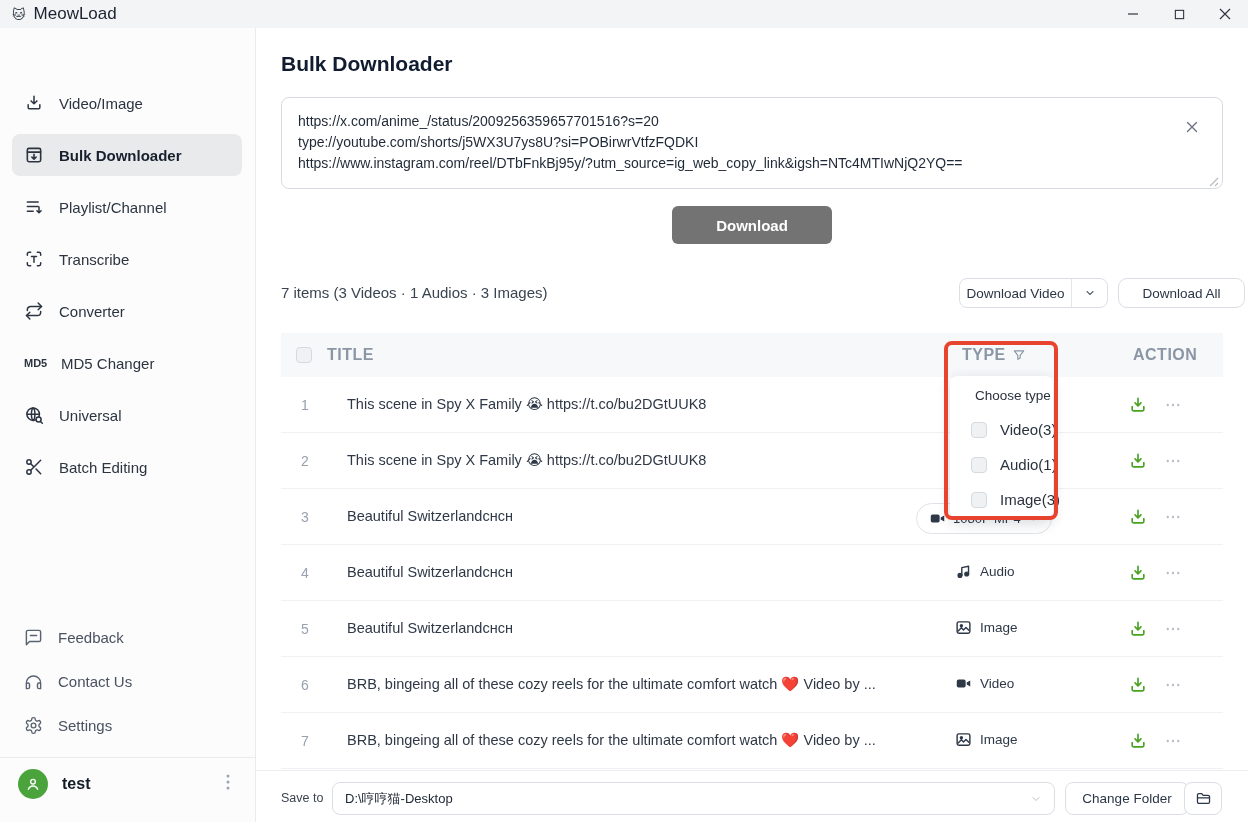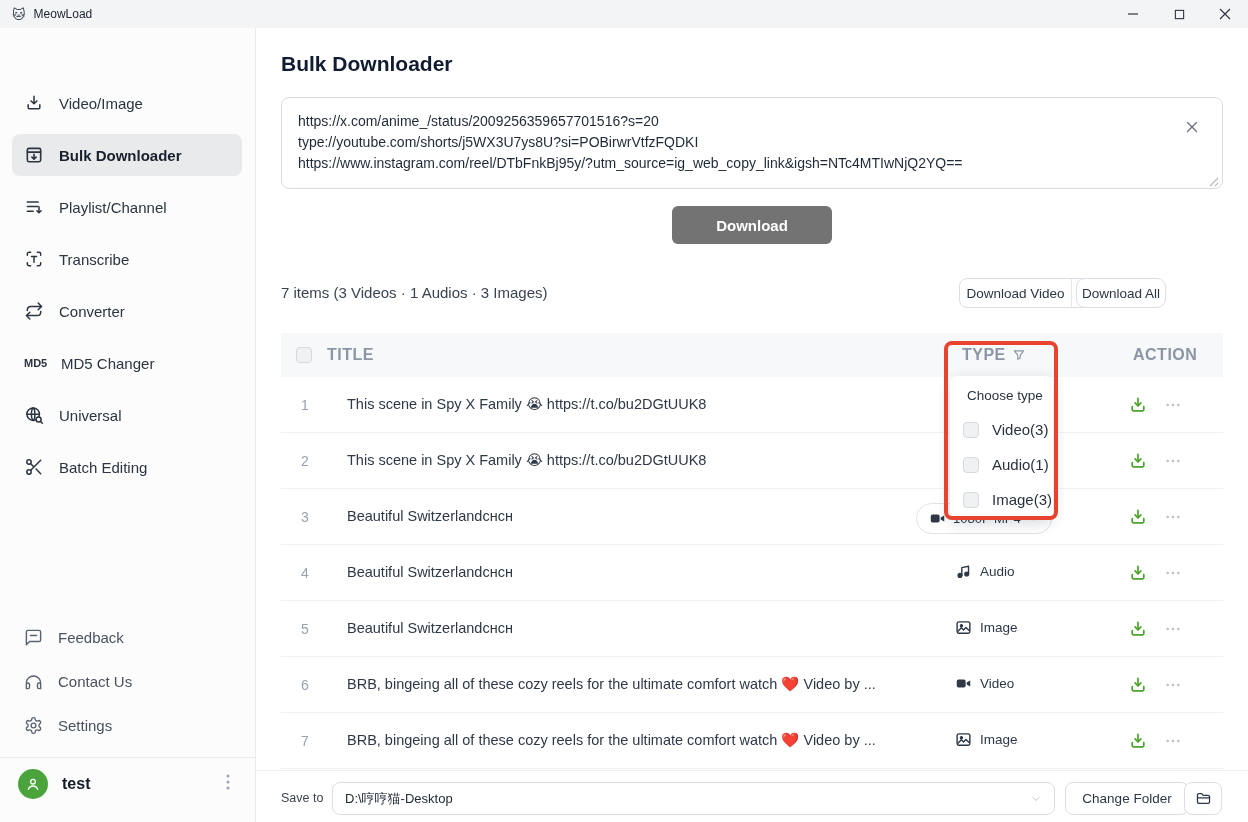--- a/index.html
+++ b/index.html
@@ -3,21 +3,21 @@
 <meta charset="utf-8">
 <style>
   * { margin:0; padding:0; box-sizing:border-box; }
   html,body { width:1248px; height:822px; }
   body { font-family:"Liberation Sans","DejaVu Sans",sans-serif; background:#fff; color:#2e3744; overflow:hidden; }
   .window { position:relative; width:1248px; height:822px; background:#fff; }
 
   
   .titlebar { position:absolute; top:0; left:0; width:1248px; height:28px; background:#f2f4f6; display:flex; align-items:center; }
   .app-icon { margin-left:12px; font-size:13px; line-height:1; }
-  .app-title { margin-left:8px; font-size:12px; color:#1c2330; }
+  .app-title { margin-left:8px; font-size:17px; color:#1c2330; }
   .win-controls { position:absolute; right:0; top:0; height:28px; display:flex; }
   .win-btn { width:46px; height:28px; display:flex; align-items:center; justify-content:center; color:#30363f; }
   .win-btn svg { display:block; }
 
   
   .sidebar { position:absolute; top:28px; left:0; width:256px; height:794px; background:#fcfcfd; border-right:1px solid #e9ebee; }
   .side-nav { position:absolute; top:54px; left:12px; right:13px; }
   .side-item { height:42px; margin-bottom:10px; display:flex; align-items:center; gap:15px; padding:0 12px; border-radius:8px; font-size:15px; color:#2b3440; cursor:pointer; }
   .side-item.active { background:#e9eaec; font-weight:bold; color:#17202c; }
   .side-item svg, .side-item .txticon { flex:0 0 auto; color:#2b3440; }
@@ -41,21 +41,21 @@
 
   .btn-primary { position:absolute; left:672px; top:206px; width:160px; height:38px; border:none; border-radius:6px; color:#fff; font-size:15px; font-weight:bold; font-family:inherit; cursor:pointer; }
 
   .summary { position:absolute; left:281px; top:284px; font-size:15px; color:#3a4450; }
 
   .btn { background:#fff; border:1px solid #dbdfe5; border-radius:8px; font-size:13.5px; color:#2b3646; font-family:inherit; cursor:pointer; display:flex; align-items:center; justify-content:center; }
   .split-btn { position:absolute; left:959px; top:278px; width:149px; height:30px; display:flex; padding:0; overflow:hidden; }
   .split-main { flex:1; display:flex; align-items:center; justify-content:center; height:100%; }
   .split-sep { width:1px; height:100%; background:#e3e6ea; }
   .split-caret { width:35px; height:100%; display:flex; align-items:center; justify-content:center; color:#5a6371; }
-  .btn-download-all { position:absolute; left:1076px; top:278px; width:90px; height:30px;border-radius:9px; }
+  .btn-download-all { position:absolute; left:1118px; top:278px; width:127px; height:30px;border-radius:9px; }
 
   
   .table { position:absolute; left:281px; top:333px; width:942px; }
   .thead { position:relative; height:44px; background:#f7f8fa; display:flex; align-items:center; font-size:16px; font-weight:bold; letter-spacing:.5px; color:#8b96a5; }
   .th-check { position:absolute; left:15px; top:14px; width:16px; height:16px; border:1px solid #d6dade; border-radius:4px; background:#eff1f3; cursor:pointer; }
   .th-title { position:absolute; left:46px; }
   .th-type { position:absolute; left:681px; display:flex; align-items:center; gap:6px; }
   .th-type svg { color:#8b96a5; cursor:pointer; }
   .th-action { position:absolute; left:852px; }
   .trow { position:relative; height:56px; border-bottom:1px solid #f0f1f3; background:#fff; }
@@ -65,21 +65,21 @@
   .type-cell svg { color:#2e3847; }
   .action-cell { position:absolute; left:847px; top:18px; display:flex; align-items:center; gap:16px; }
   .dl-icon { color:#4aa325; cursor:pointer; }
   .more-icon { color:#b6bcc6; cursor:pointer; }
 
   
   .format-pill { position:absolute; left:635px; top:14px; width:136px; height:31px; border:1px solid #dfe3e8; border-radius:16px; background:#fff; display:flex; align-items:center; gap:7px; padding:0 12px; font-size:13px; color:#2e3847; z-index:1; cursor:pointer; }
   .format-pill .caret { margin-left:auto; color:#9aa3af; }
 
   
-  .type-dropdown { position:absolute; left:950px; top:376px; width:103px; height:143px; background:#fff; border-radius:8px; box-shadow:0 4px 14px rgba(30,40,60,.18); z-index:5; padding:10px 0 0 0; }
+  .type-dropdown { position:absolute; left:950px; top:376px; width:103px; height:143px; background:#fff; border-radius:8px; box-shadow:0 4px 14px rgba(30,40,60,.18); z-index:5; padding:10px 0 0 8px; }
   .dd-title { font-size:13.5px; color:#29323e; padding:2px 0 0 17px; }
   .dd-option { display:flex; align-items:center; gap:13px; margin:18px 0 0 13px; cursor:pointer; }
   .dd-check { width:16px; height:16px; border:1px solid #d6dade; border-radius:4px; background:#eff1f3; flex:0 0 auto; }
   .dd-label { font-size:15px; color:#29323e; }
   .red-highlight { position:absolute; left:944px; top:341px; width:114px; height:179px; border:4px solid #e8432f; border-radius:8px; z-index:6; pointer-events:none; }
 
   
   .bottom-divider { position:absolute; left:256px; top:770px; width:992px; height:1px; background:#eceef1; }
   .save-label { position:absolute; left:281px; top:791px; font-size:12.5px; color:#3c4450; }
   .path-box { position:absolute; left:332px; top:782px; width:723px; height:33px; border:1px solid #dadee3; border-radius:8px; background:#fff; display:flex; align-items:center; padding:0 12px; font-size:13px; color:#222b38; cursor:pointer; }

